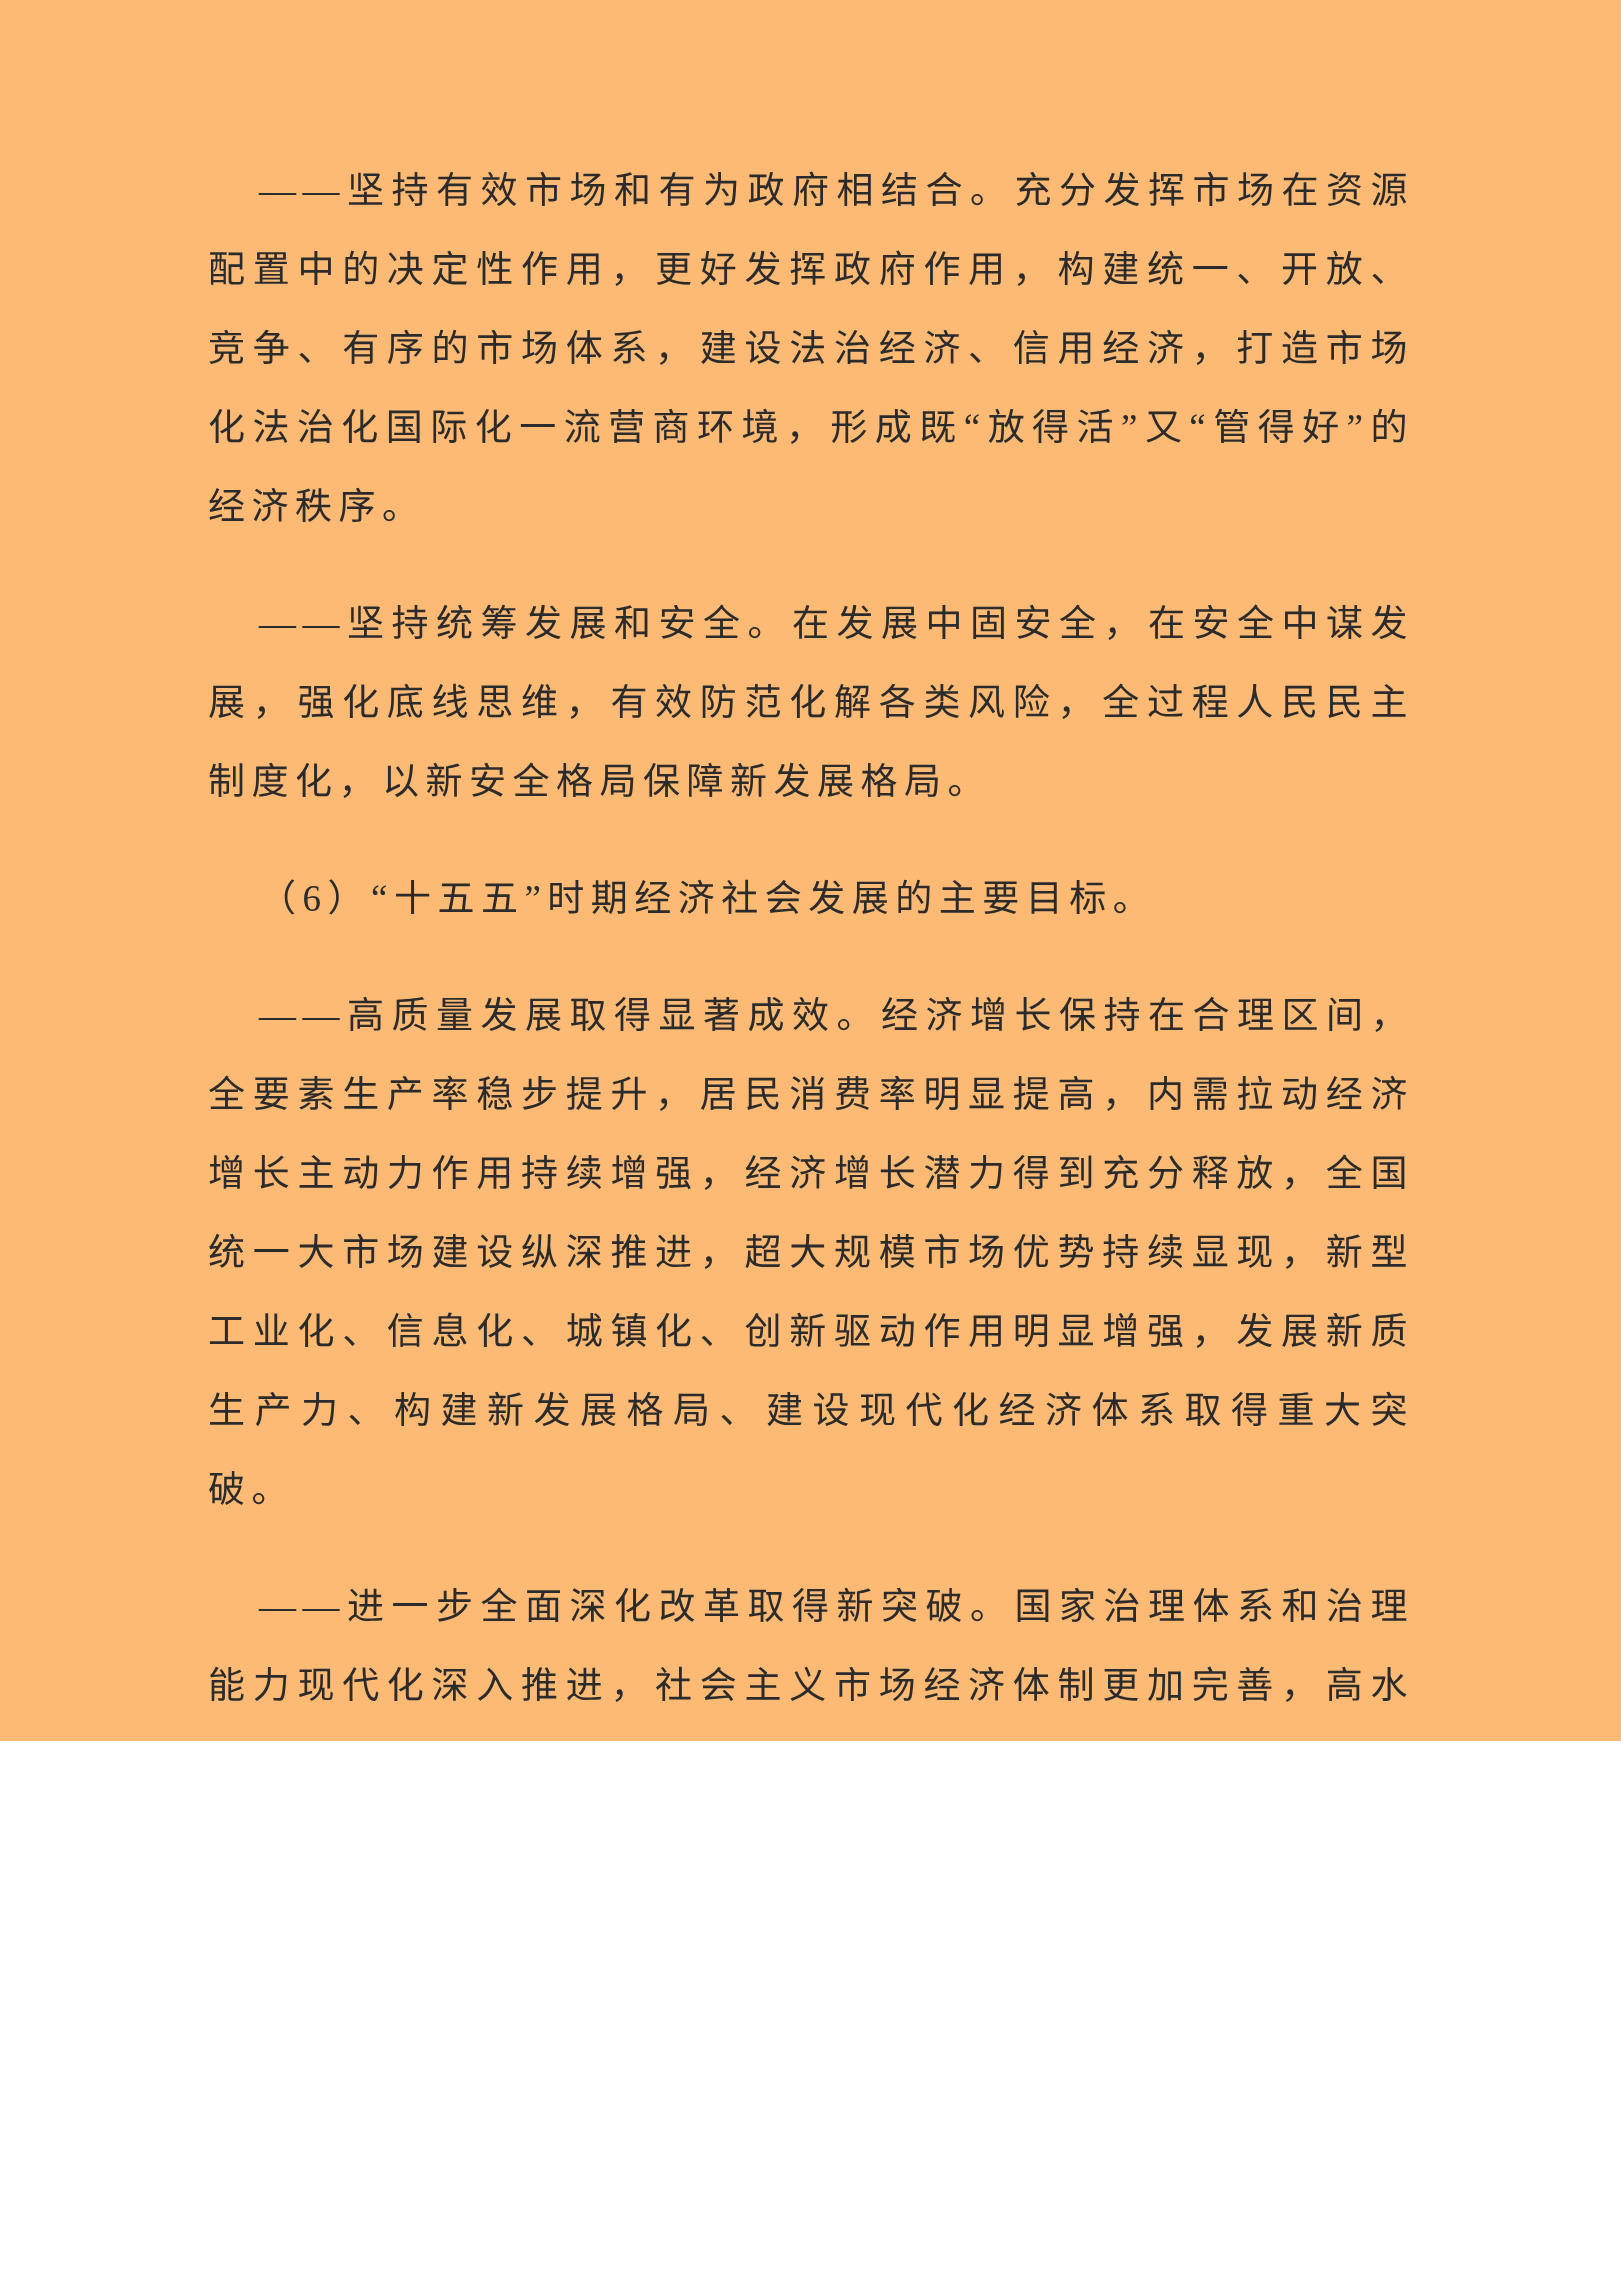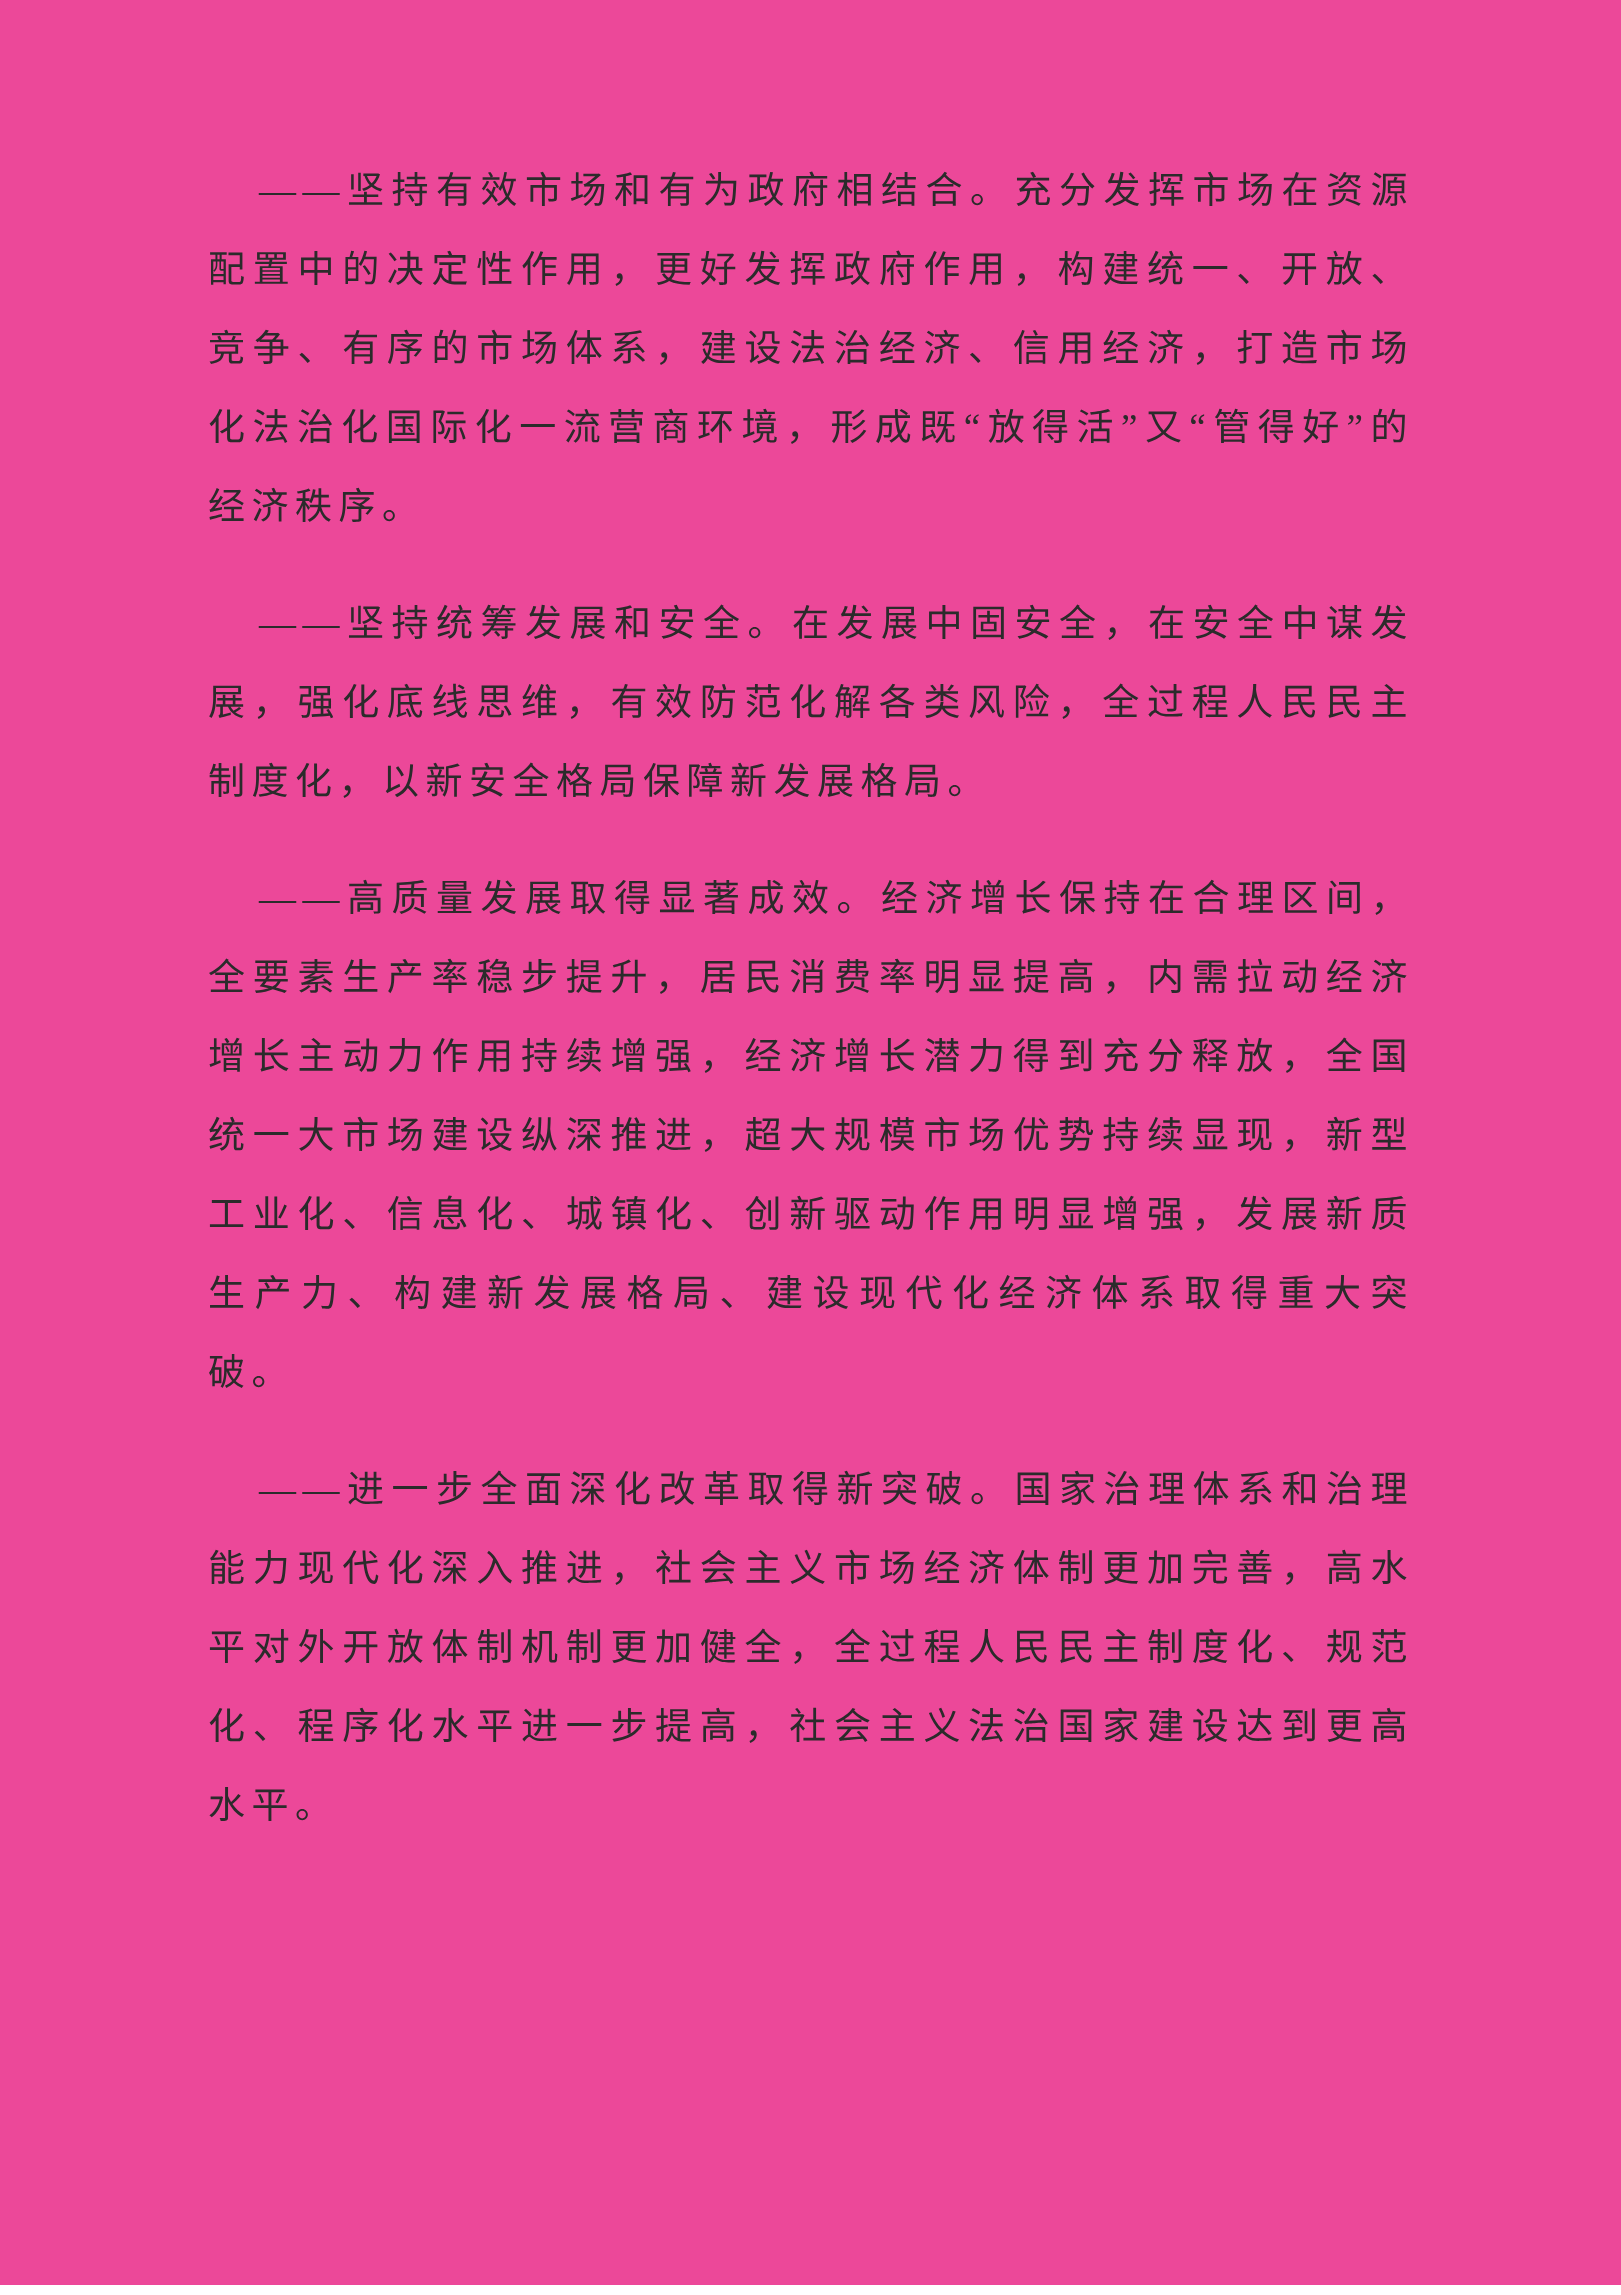--- a/index.html
+++ b/index.html
@@ -3,22 +3,22 @@
 <meta charset="utf-8">
 <style>
   html, body {
     margin: 0;
     padding: 0;
     background: #ffffff;
   }
   .page {
     position: relative;
     width: 1622px;
-    height: 2285px;
-    background: #ec4899;
+    height: 1741px;
+    background: #fdba74;
     box-sizing: border-box;
     padding: 151px 208px 0 208px;
     overflow: hidden;
   }
   .para {
     font-family: "Liberation Serif", "DejaVu Serif", serif;
     font-size: 37px;
     color: #2b2b2b;
     line-height: 79px;
     text-align: justify;
@@ -28,16 +28,17 @@
     margin: 0 0 38px 0;
     word-break: break-all;
   }
 </style>
 </head>
 <body>
 
 <div class="page">
   <p class="para">——坚持有效市场和有为政府相结合。充分发挥市场在资源配置中的决定性作用，更好发挥政府作用，构建统一、开放、竞争、有序的市场体系，建设法治经济、信用经济，打造市场化法治化国际化一流营商环境，形成既“放得活”又“管得好”的经济秩序。</p>
   <p class="para">——坚持统筹发展和安全。在发展中固安全，在安全中谋发展，强化底线思维，有效防范化解各类风险，全过程人民民主制度化，以新安全格局保障新发展格局。</p>
+  <p class="para">（6）“十五五”时期经济社会发展的主要目标。</p>
   <p class="para">——高质量发展取得显著成效。经济增长保持在合理区间，全要素生产率稳步提升，居民消费率明显提高，内需拉动经济增长主动力作用持续增强，经济增长潜力得到充分释放，全国统一大市场建设纵深推进，超大规模市场优势持续显现，新型工业化、信息化、城镇化、创新驱动作用明显增强，发展新质生产力、构建新发展格局、建设现代化经济体系取得重大突破。</p>
   <p class="para">——进一步全面深化改革取得新突破。国家治理体系和治理能力现代化深入推进，社会主义市场经济体制更加完善，高水平对外开放体制机制更加健全，全过程人民民主制度化、规范化、程序化水平进一步提高，社会主义法治国家建设达到更高水平。</p>
 </div>
 
 
 </body></html>

